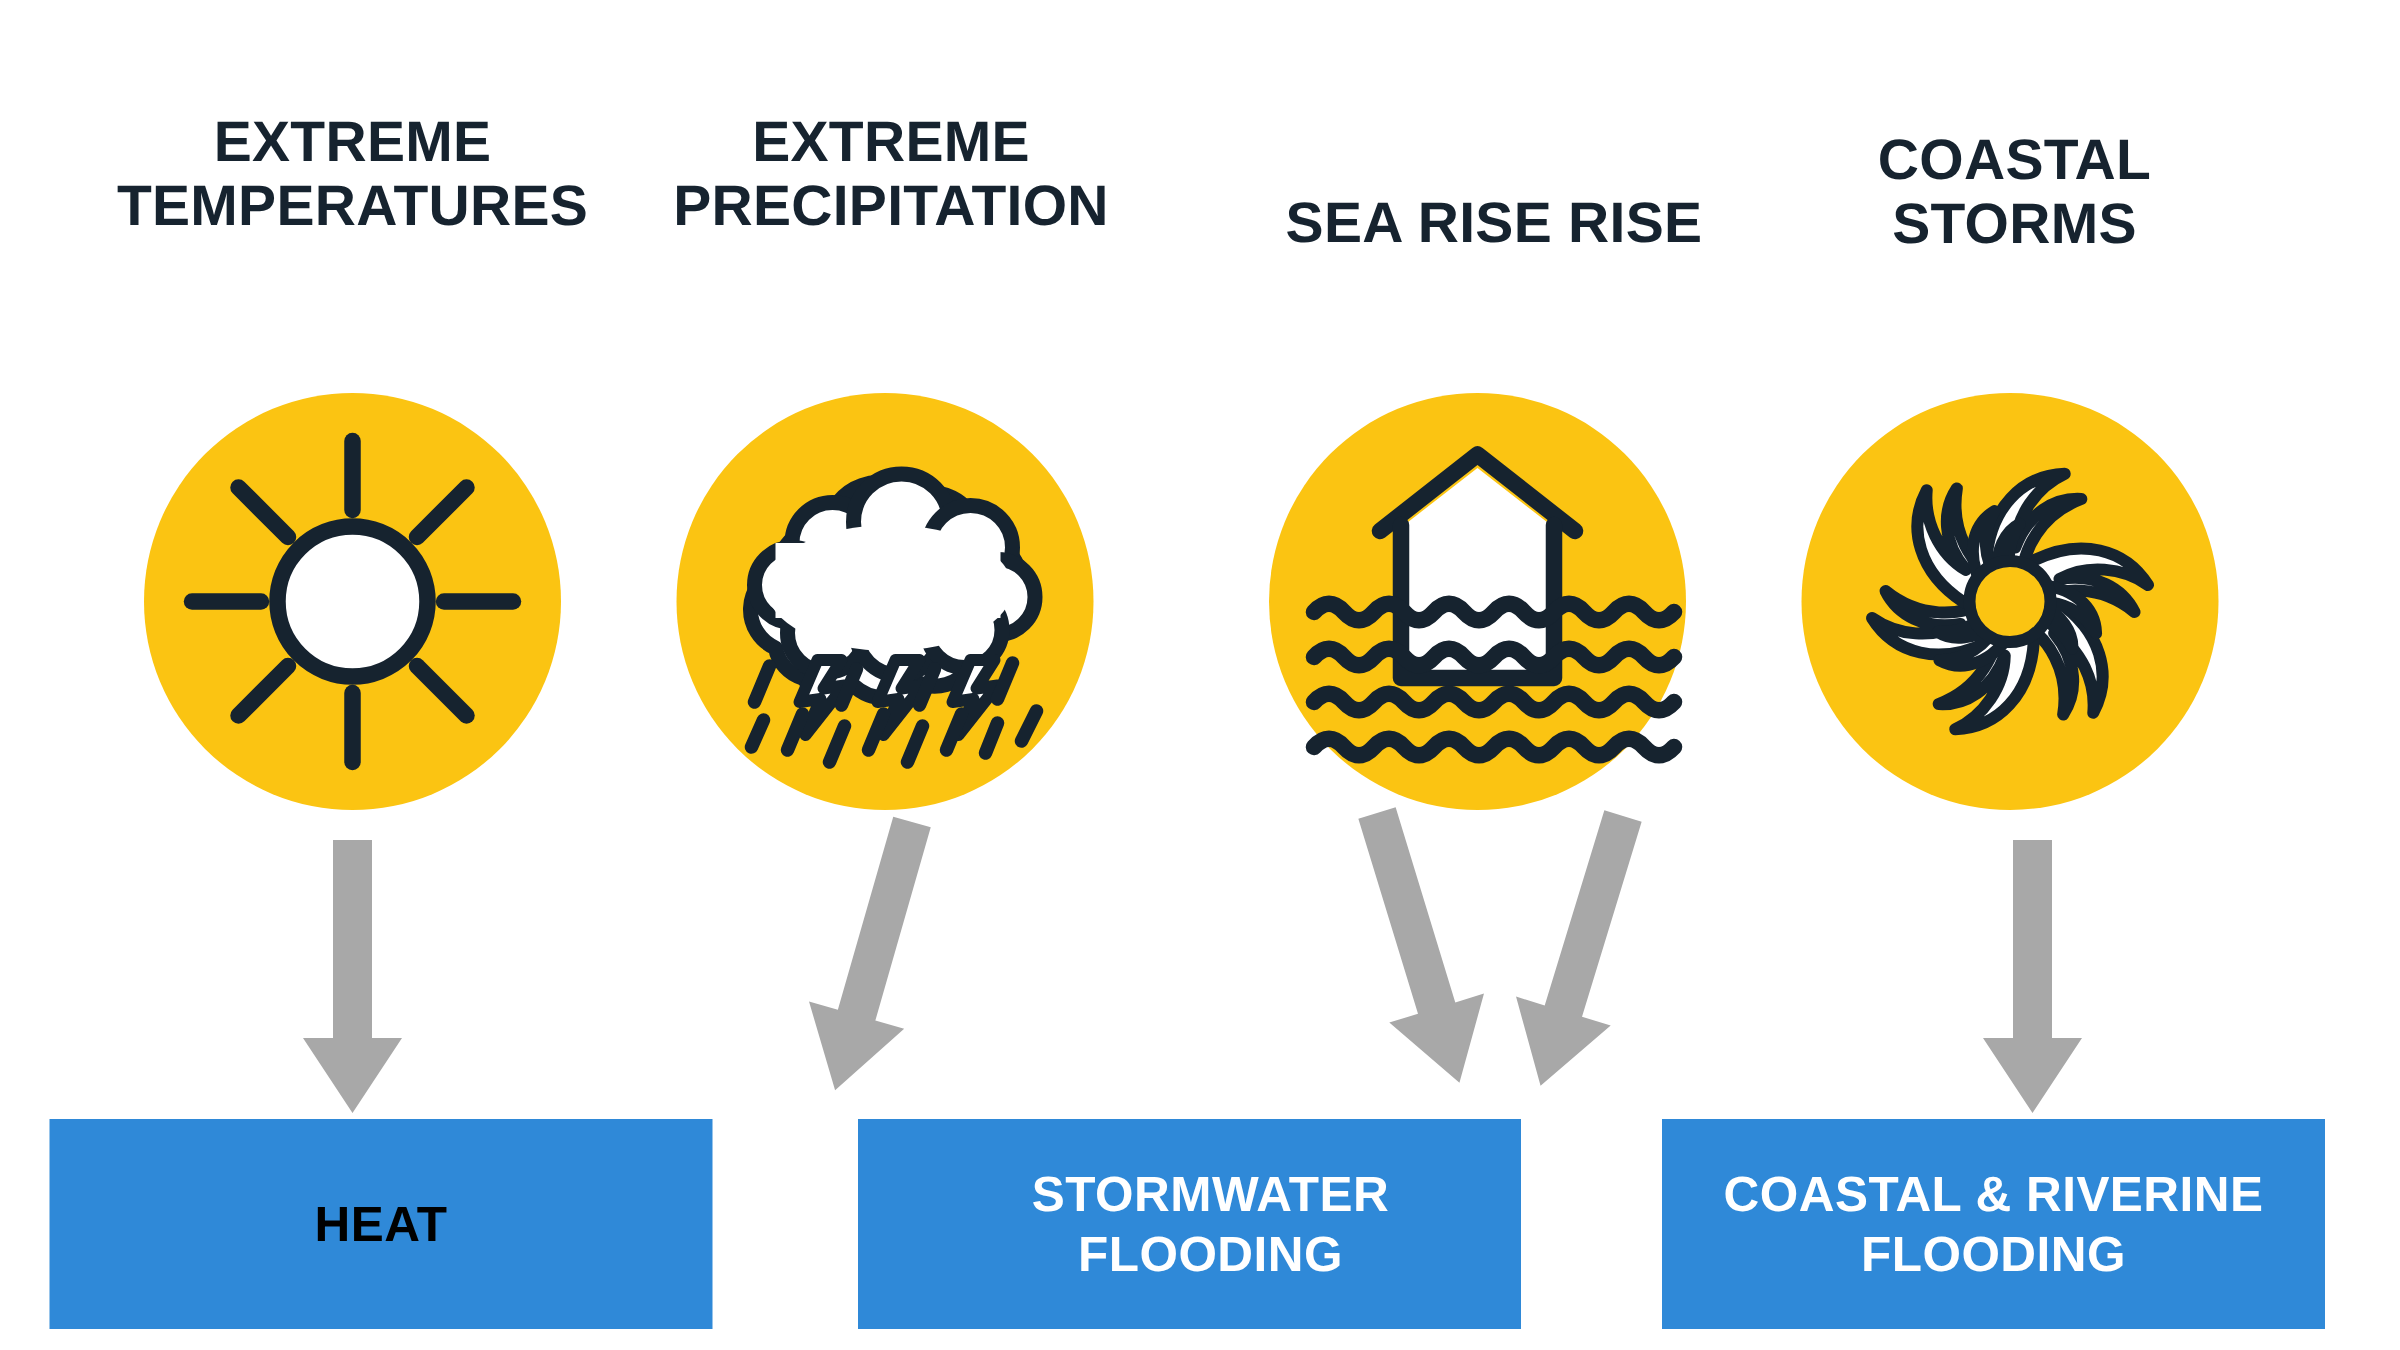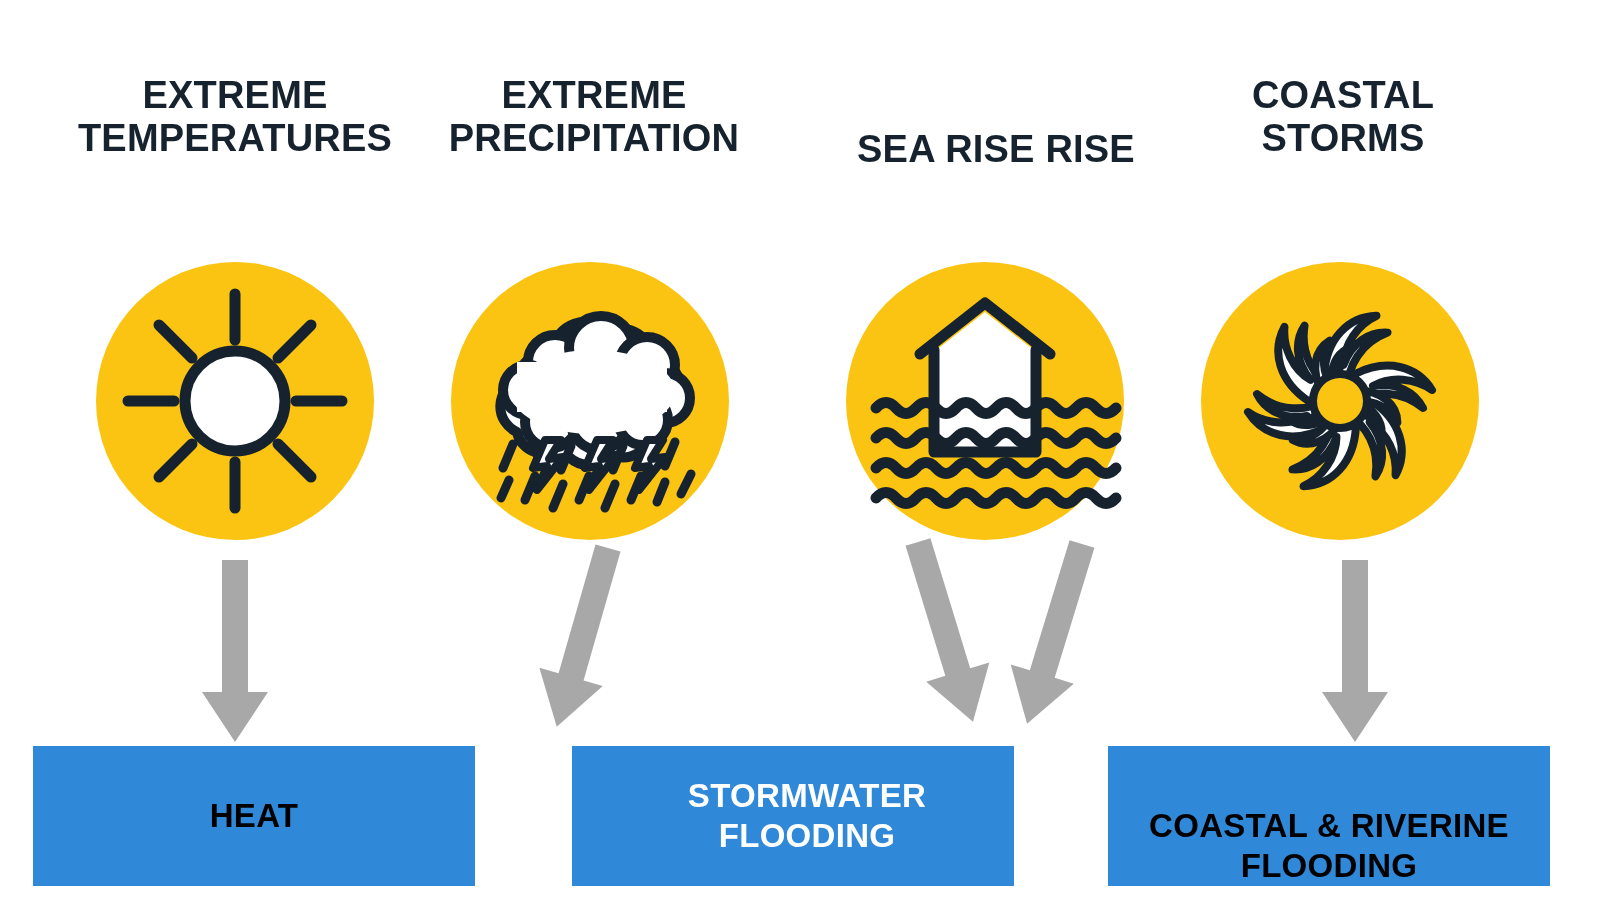--- a/index.html
+++ b/index.html
@@ -30,21 +30,21 @@
     letter-spacing: 0.2px;
     white-space: pre-line;
     font-family: "Liberation Sans", sans-serif;
   }
   .col-heading.two-line { top: 74px; }
   .col-heading.one-line { top: 128px; }
 
   #heading-0 { left: 55px;   width: 360px; }
   #heading-1 { left: 408px;  width: 372px; }
   #heading-2 { left: 800px;  width: 392px; }
-  #heading-3 { left: 1190px; width: 306px; }
+  #heading-3 { left: 1190px; width: 306px; margin-top: 12px; }
 
   
   .circle {
     position: absolute;
     width: 278px;
     height: 278px;
     border-radius: 50%;
     background: #FBC412;
     top: 262px;
   }
@@ -265,18 +265,18 @@
 
   <div class="impact-box" id="impact-0" style="background: rgb(47, 137, 216); color: #000000;">
     <span>HEAT</span>
   </div>
 
   <div class="impact-box" id="impact-1" style="background: rgb(47, 137, 216); color: rgb(255, 255, 255);">
     <span>STORMWATER
 FLOODING</span>
   </div>
 
-  <div class="impact-box" id="impact-2" style="background: rgb(47, 137, 216); color: #000000; align-items: flex-end;">
+  <div class="impact-box" id="impact-2" style="background: rgb(47, 137, 216); color: #ffffff;">
     <span>COASTAL &amp; RIVERINE
 FLOODING</span>
   </div>
 
 </div>
 
 </body></html>

